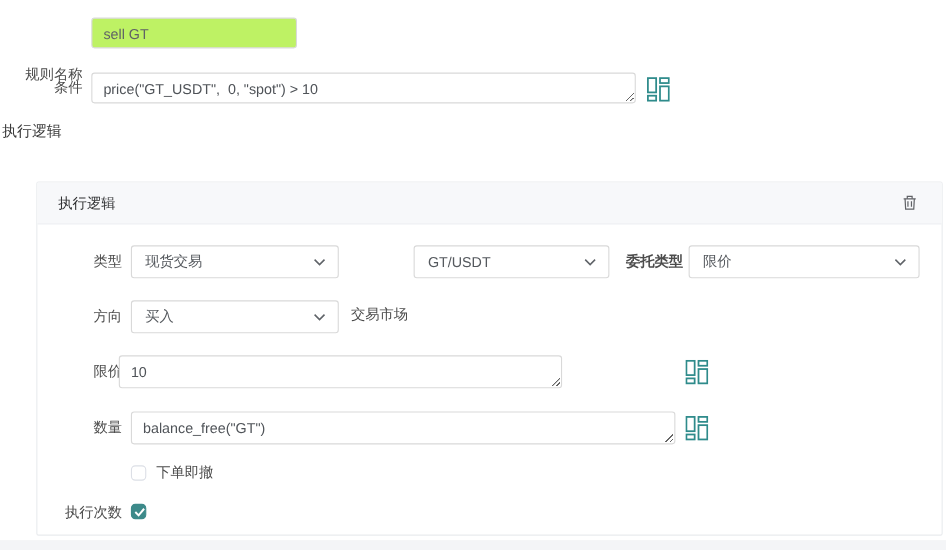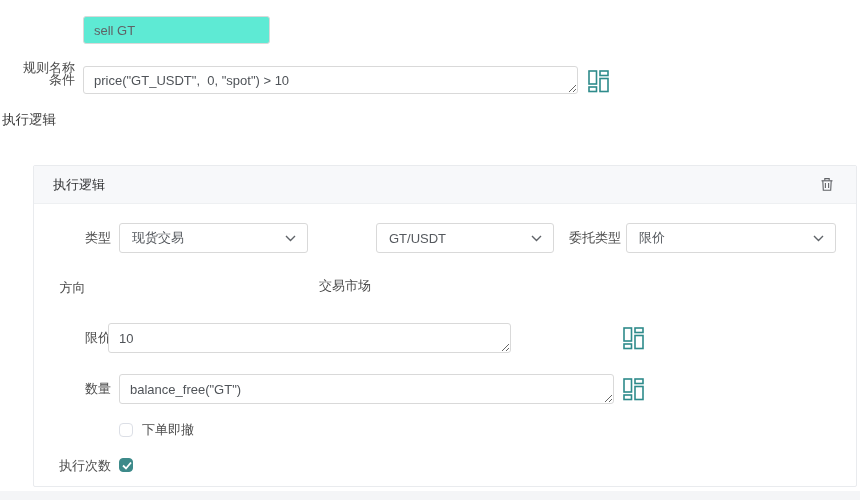--- a/index.html
+++ b/index.html
@@ -8,21 +8,21 @@
   .page { position: relative; width: 860px; height: 500px; overflow: hidden; background: #fff; }
 
   .abs { position: absolute; }
 
   .field-label { color: #4c4c4c; text-align: right; line-height: 28px; }
   .field-label.tall { line-height: 30px; }
 
   .text-input {
     position: absolute; height: 28px; border: 1px solid #d9d9d9; border-radius: 3px;
     padding: 0 10px; font-family: "Liberation Sans", "DejaVu Sans", sans-serif;
-    font-size: 13px; color: #606266; outline: none; background: #5eead4;
+    font-size: 13px; color: #606266; outline: none; background: #bef264;
   }
 
   textarea.code-input {
     position: absolute; border: 1px solid #d9d9d9; border-radius: 3px;
     padding: 6px 10px 4px 10px; font-family: "Liberation Sans", "DejaVu Sans", sans-serif;
     font-size: 13px; line-height: 16px; color: #4f5358; outline: none;
     overflow: hidden; resize: both; background: #fff;
   }
 
   .select {
@@ -104,29 +104,35 @@
     </div>
 
     <div class="abs field-label tall" style="left:285px; top:57px;margin-top:48px;">交易市场</div>
     <div class="select" style="left:342px; top:57px; width:178px;">
       <span>GT/USDT</span>
       <svg class="chev" width="11" height="7" viewBox="0 0 11 7" fill="none" stroke="#5f6368" stroke-width="1.4">
           <path d="M1 1 L5.5 5.5 L10 1"></path>
         </svg>
     </div>
 
-    <div class="abs field-label tall" style="left:535px; top:57px;">委托类型</div>
+    <div class="abs field-label tall" style="left:535px; top:57px;font-weight:bold;">委托类型</div>
     <div class="select" style="left:592px; top:57px; width:210px;">
       <span>限价</span>
       <svg class="chev" width="11" height="7" viewBox="0 0 11 7" fill="none" stroke="#5f6368" stroke-width="1.4">
           <path d="M1 1 L5.5 5.5 L10 1"></path>
         </svg>
     </div>
 
-    <div class="abs field-label tall" style="left:0; top:107px; width:77px;text-align:center;">方向</div>
+    <div class="abs field-label tall" style="left:0; top:107px; width:77px;">方向</div>
+    <div class="select" style="left:85px; top:107px; width:189px;">
+      <span>买入</span>
+      <svg class="chev" width="11" height="7" viewBox="0 0 11 7" fill="none" stroke="#5f6368" stroke-width="1.4">
+          <path d="M1 1 L5.5 5.5 L10 1"></path>
+        </svg>
+    </div>
 
     <div class="abs field-label tall" style="left:0; top:157px; width:77px;">限价</div>
     <textarea class="code-input" style="left: 74px; top: 157px; width: 403px; height: 30px; padding-top: 7px;">10</textarea>
     <span class="expr-icon" style="left:589px; top:161px;">
       <svg width="21" height="23" viewBox="0 0 21 23" fill="none" stroke="#2e8b8b" stroke-width="1.6">
         <rect x="1" y="1" width="7.5" height="13"></rect>
         <rect x="1" y="17" width="7.5" height="4.5"></rect>
         <rect x="12" y="1" width="8" height="4.5"></rect>
         <rect x="12" y="8.5" width="8" height="13"></rect>
       </svg>

